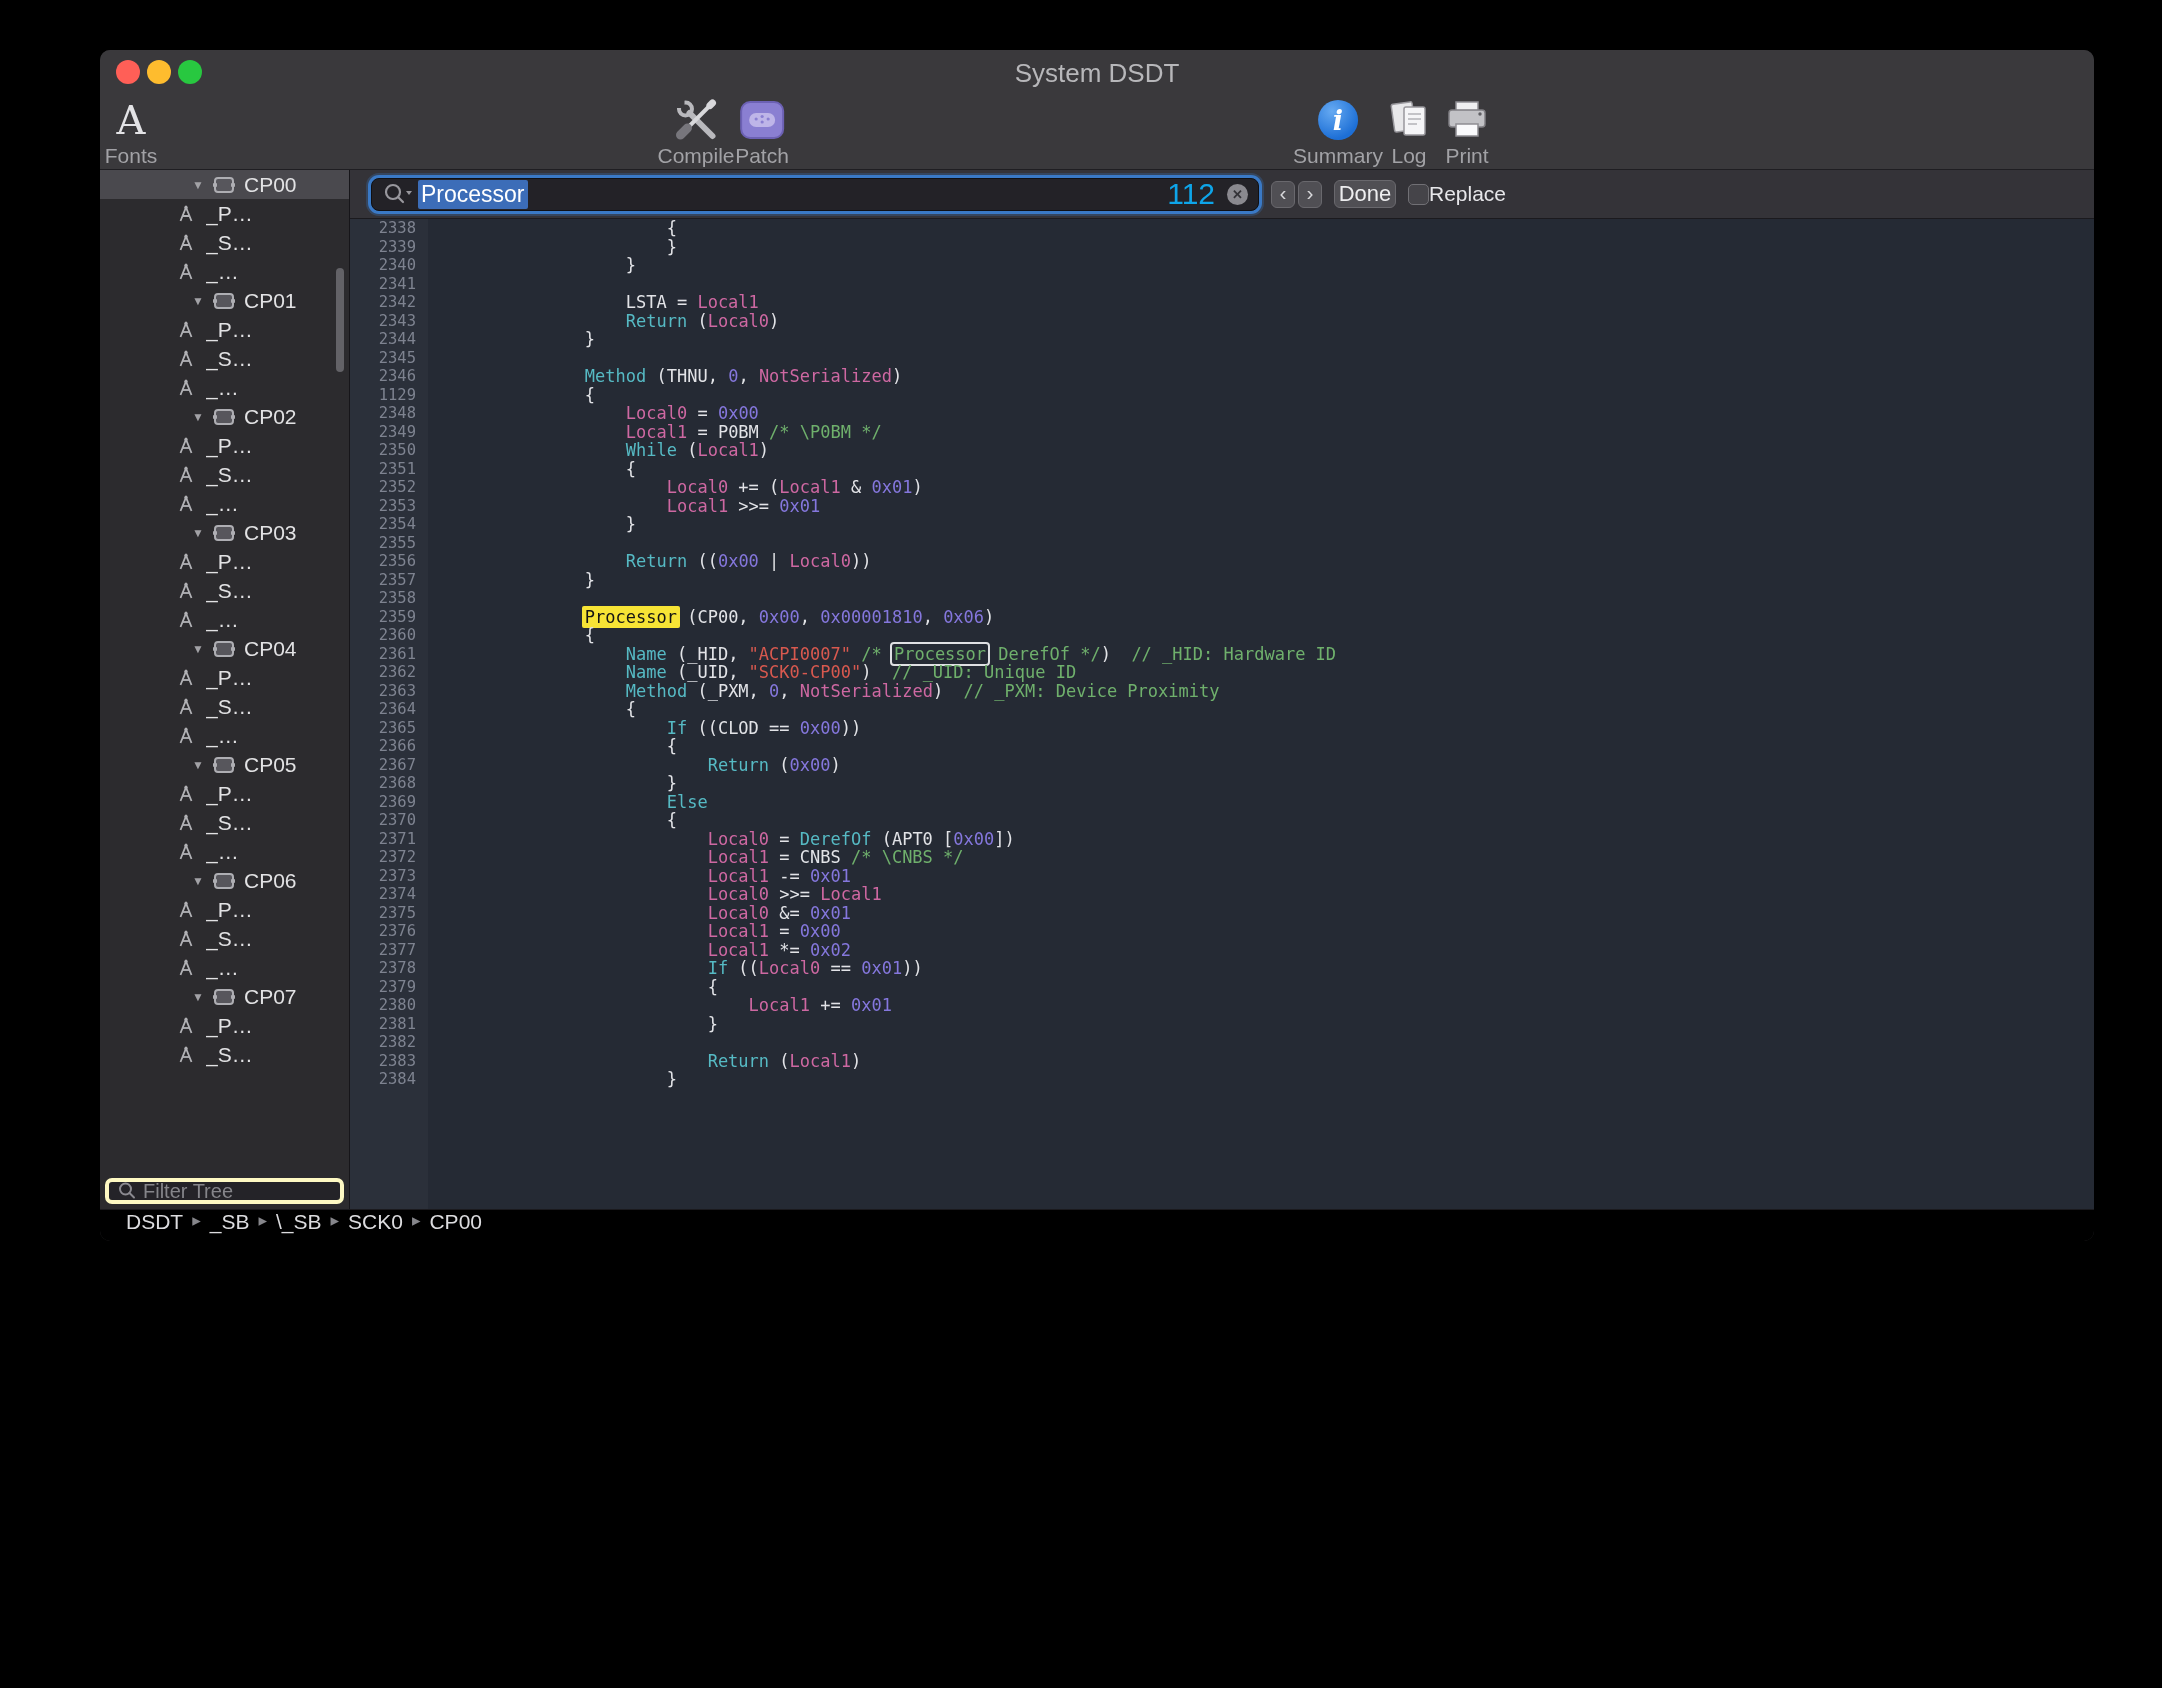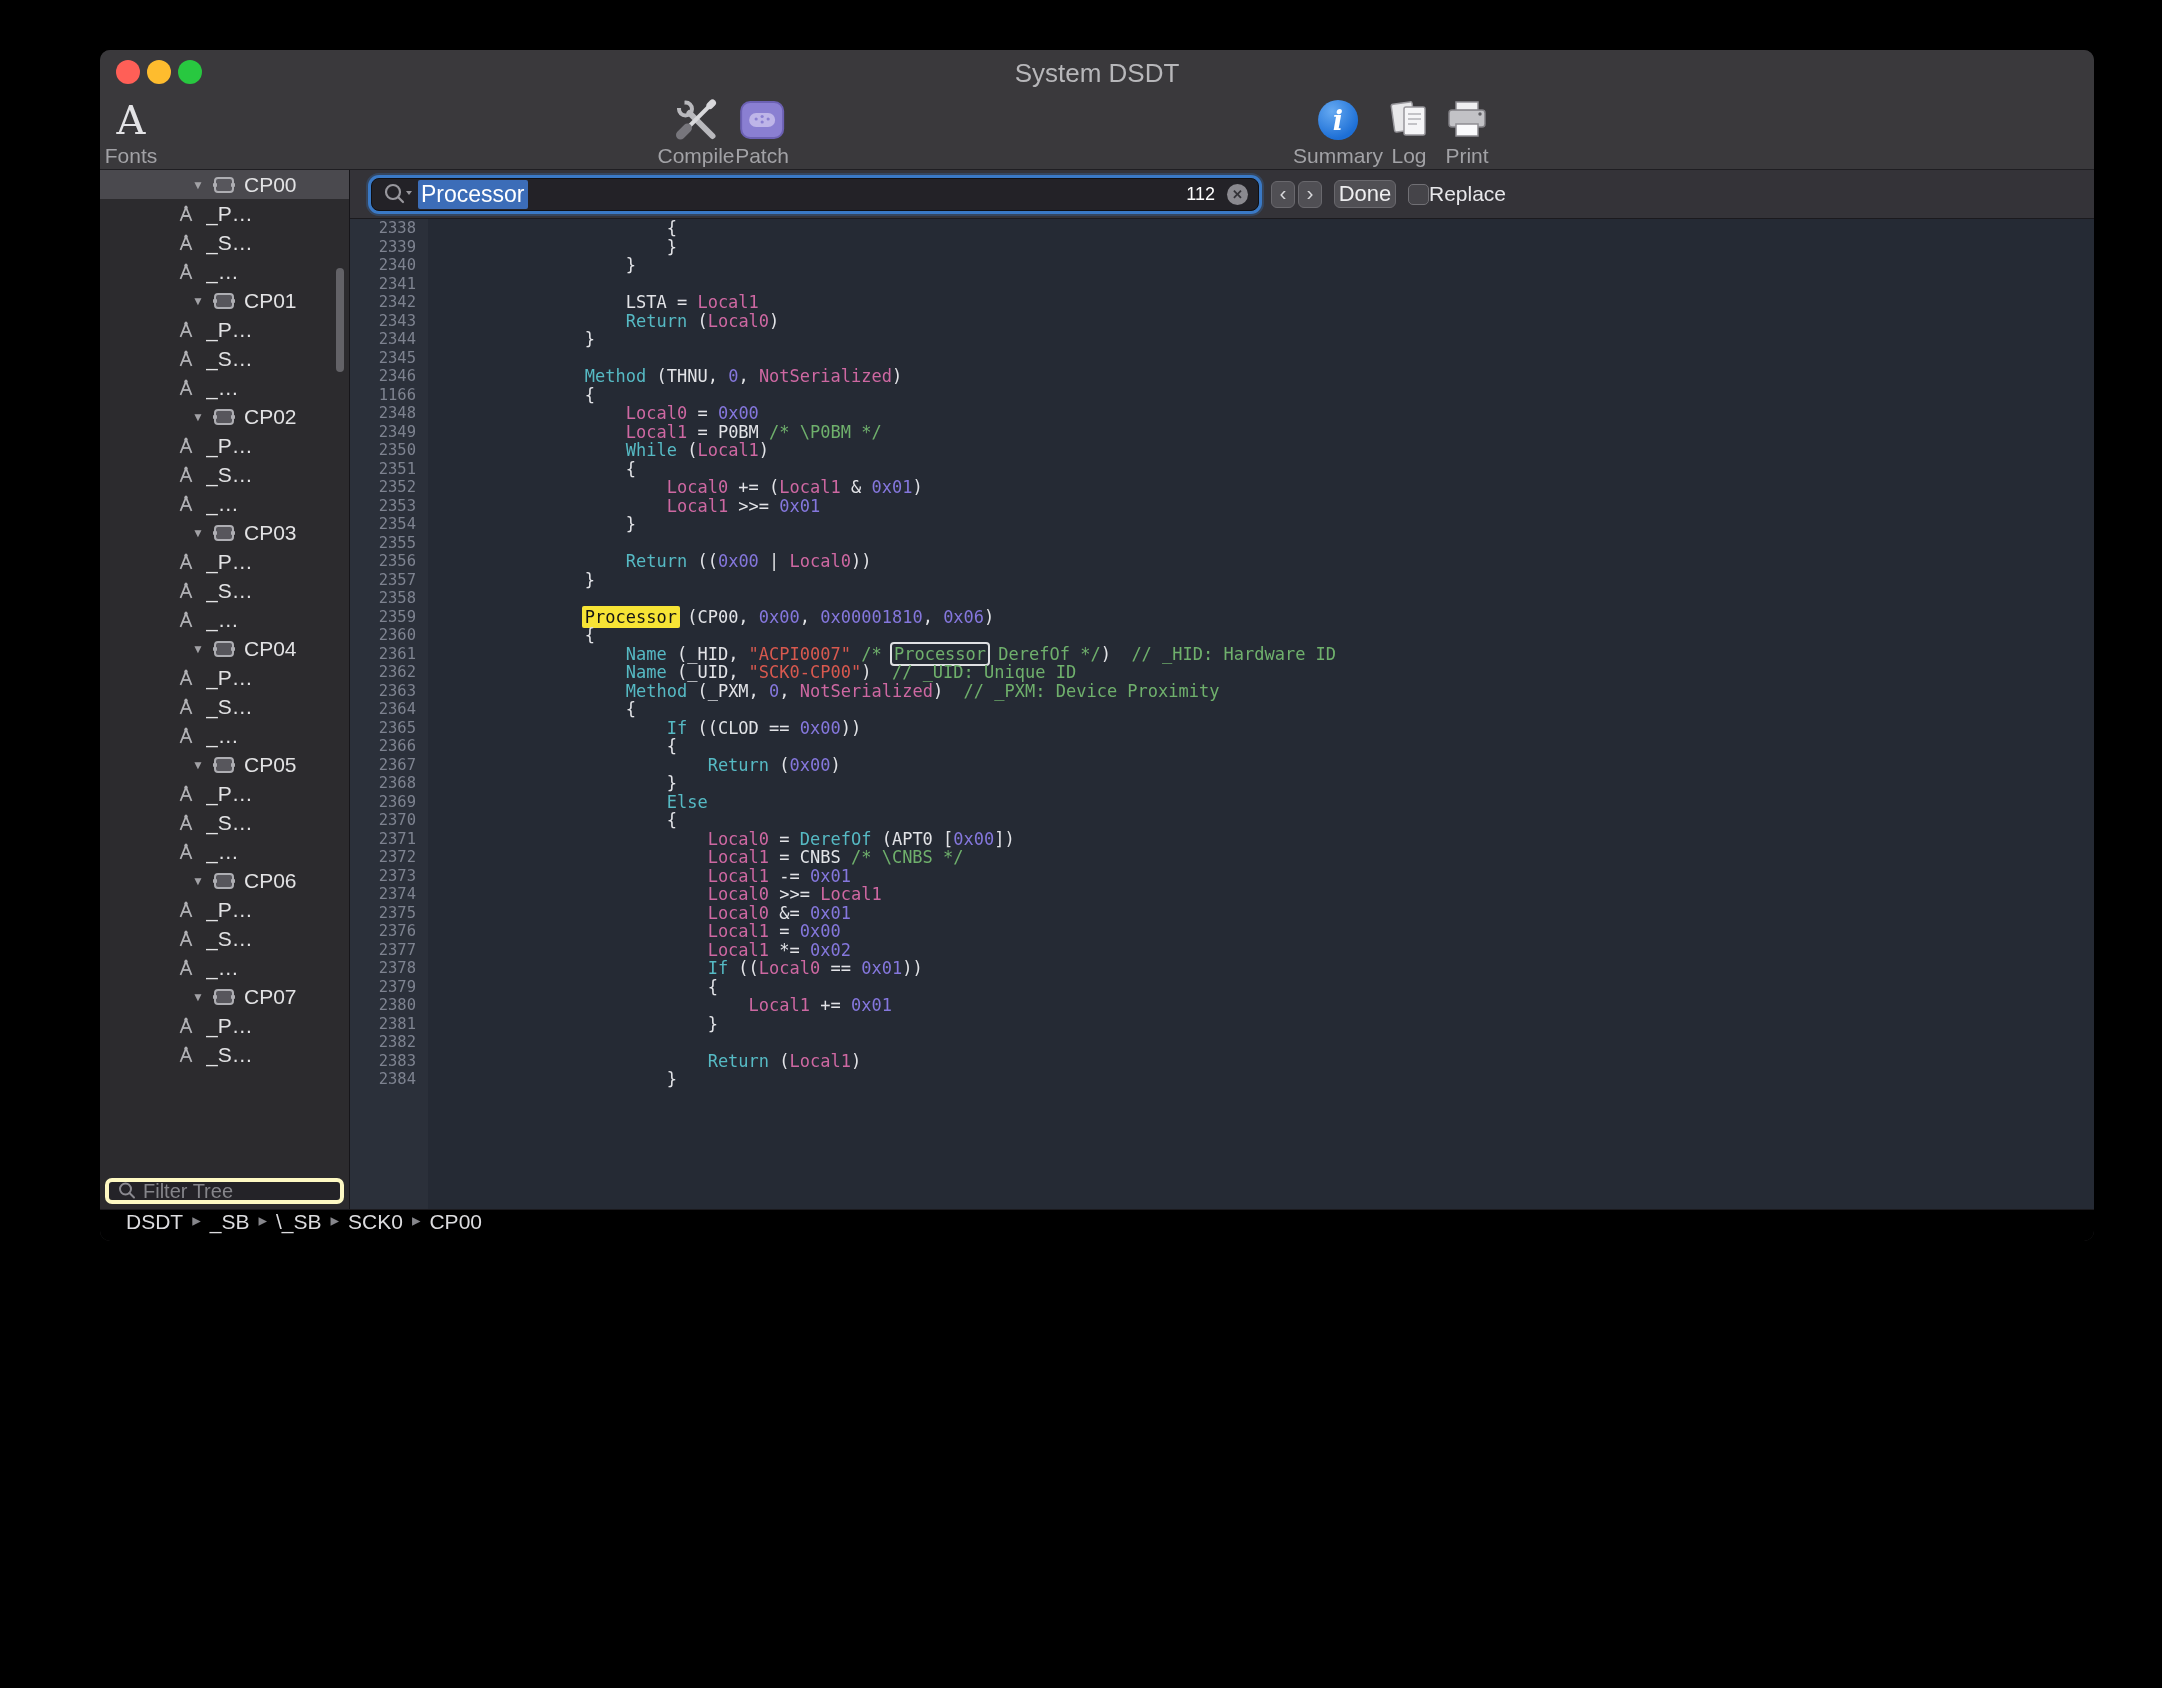--- a/index.html
+++ b/index.html
@@ -46,21 +46,21 @@
     display:flex;align-items:center;padding:0 8px;gap:6px}
   .filterfield .ph{color:#85858a;font-size:20px}
 
   .editor{flex:1;display:flex;flex-direction:column;min-width:0}
   .findrow{height:49px;background:#343338;border-bottom:1px solid #1b1a1e;display:flex;align-items:center;flex:none}
   .findfield{margin-left:21px;width:888px;height:33px;border-radius:8px;background:#232227;border:1px solid #101013;
     box-shadow:0 0 0 3px #3a79c5, 0 0 0 5px rgba(58,121,197,.28);
     display:flex;align-items:center;padding:0 10px;gap:4px}
   .query{color:#fff;font-size:23px;background:#3c6db8;padding:1px 3px;border-radius:2px}
   .fspacer{flex:1}
-  .fcount{color:#ffffff;font-size:18px;margin-right:8px}
+  .fcount{color:#0ea5e9;font-size:30px;margin-right:8px}
   .fclear{width:21px;height:21px;border-radius:50%;background:#8a898f;color:#343338;font-size:13px;font-weight:bold;
     display:flex;align-items:center;justify-content:center;flex:none}
   .navbtn{width:24px;height:27px;border-radius:6px;background:#504f54;border:1px solid #69686d;color:#d9d9dc;
     font-size:21px;display:flex;align-items:center;justify-content:center;margin-left:3px;padding-bottom:3px}
   .navbtn.first{margin-left:12px}
   .donebtn{margin-left:12px;width:62px;height:28px;border-radius:6px;background:#504f54;border:1px solid #69686d;
     color:#ededef;font-size:22px;display:flex;align-items:center;justify-content:center}
   .chk{margin-left:12px;width:21px;height:21px;border-radius:5px;background:#454449;border:1px solid #717075;flex:none}
   .chklabel{margin-left:0;color:#e6e6e9;font-size:21px}
 
@@ -497,21 +497,21 @@
             </div>
             <div class="line">
               <span class="ln">2345</span>
               <span class="lc"></span>
             </div>
             <div class="line">
               <span class="ln">2346</span>
               <span class="lc"><span class="p">            </span><span class="k">Method</span><span class="p"> (THNU, </span><span class="n">0</span><span class="p">, </span><span class="v">NotSerialized</span><span class="p">)</span></span>
             </div>
             <div class="line">
-              <span class="ln">1166</span>
+              <span class="ln">1129</span>
               <span class="lc"><span class="p">            {</span></span>
             </div>
             <div class="line">
               <span class="ln">2348</span>
               <span class="lc"><span class="p">                </span><span class="v">Local0</span><span class="p"> = </span><span class="n">0x00</span></span>
             </div>
             <div class="line">
               <span class="ln">2349</span>
               <span class="lc"><span class="p">                </span><span class="v">Local1</span><span class="p"> = P0BM </span><span class="c">/* \P0BM */</span></span>
             </div>

